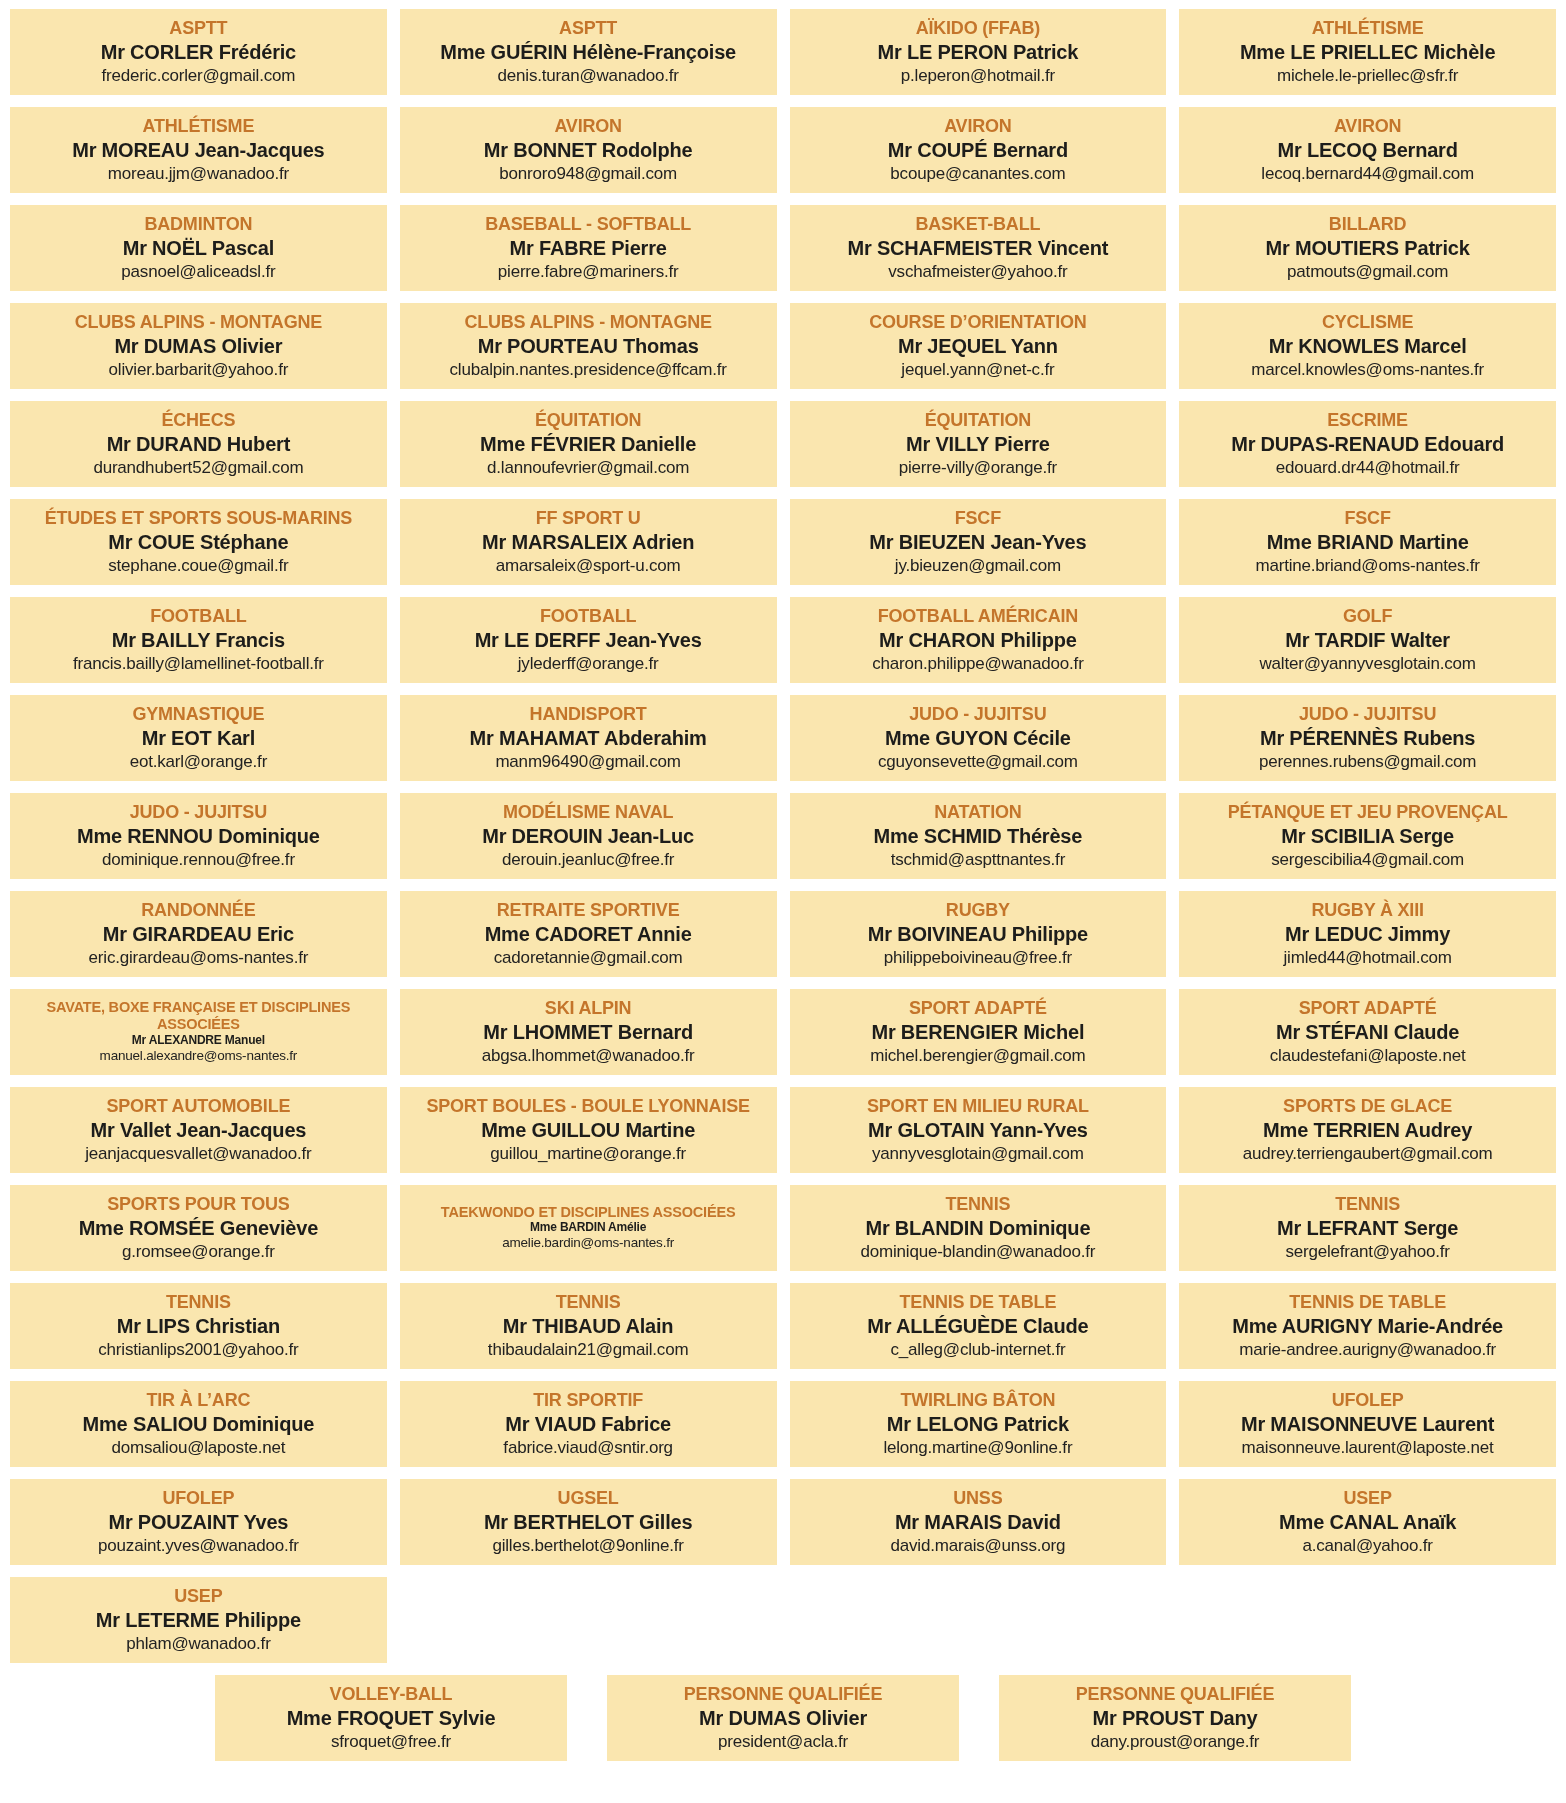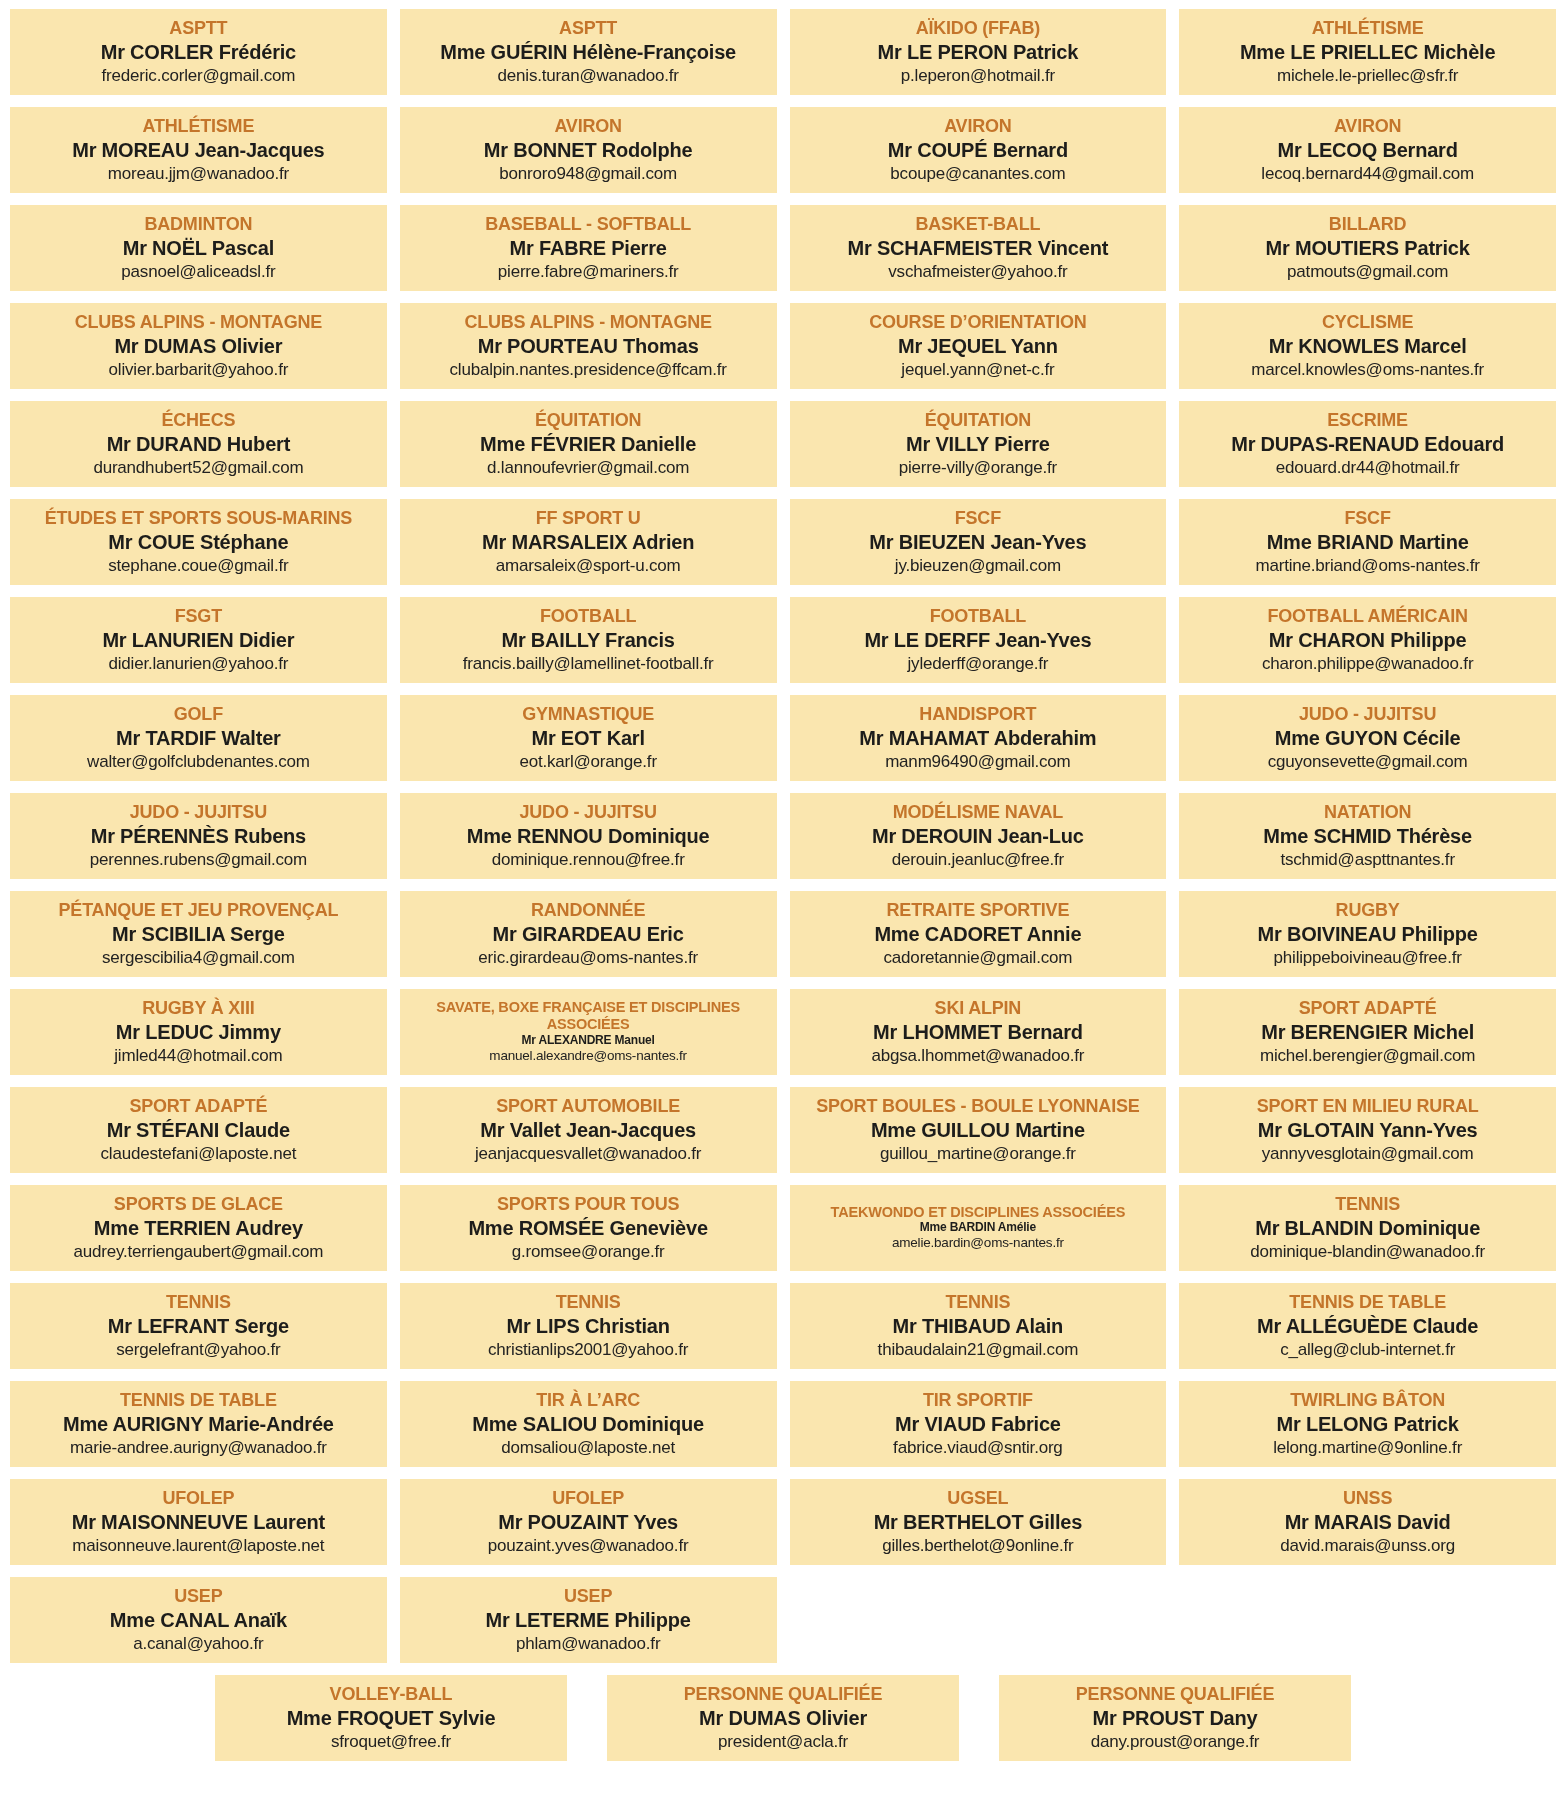--- a/index.html
+++ b/index.html
@@ -180,43 +180,38 @@
     <div class="card-title">FSCF</div>
     <div class="card-name">Mr BIEUZEN Jean-Yves</div>
     <div class="card-email">jy.bieuzen@gmail.com</div>
   </div>
       <div class="card">
     <div class="card-title">FSCF</div>
     <div class="card-name">Mme BRIAND Martine</div>
     <div class="card-email">martine.briand@oms-nantes.fr</div>
   </div>
       <div class="card">
-    <div class="card-title">FSGT</div>
-    <div class="card-name">Mr LANURIEN Didier</div>
-    <div class="card-email">didier.lanurien@yahoo.fr</div>
-  </div>
-      <div class="card">
     <div class="card-title">FOOTBALL</div>
     <div class="card-name">Mr BAILLY Francis</div>
     <div class="card-email">francis.bailly@lamellinet-football.fr</div>
   </div>
       <div class="card">
     <div class="card-title">FOOTBALL</div>
     <div class="card-name">Mr LE DERFF Jean-Yves</div>
     <div class="card-email">jylederff@orange.fr</div>
   </div>
       <div class="card">
     <div class="card-title">FOOTBALL AMÉRICAIN</div>
     <div class="card-name">Mr CHARON Philippe</div>
     <div class="card-email">charon.philippe@wanadoo.fr</div>
   </div>
       <div class="card">
     <div class="card-title">GOLF</div>
     <div class="card-name">Mr TARDIF Walter</div>
-    <div class="card-email">walter@golfclubdenantes.com</div>
+    <div class="card-email">walter@yannyvesglotain.com</div>
   </div>
       <div class="card">
     <div class="card-title">GYMNASTIQUE</div>
     <div class="card-name">Mr EOT Karl</div>
     <div class="card-email">eot.karl@orange.fr</div>
   </div>
       <div class="card">
     <div class="card-title">HANDISPORT</div>
     <div class="card-name">Mr MAHAMAT Abderahim</div>
     <div class="card-email">manm96490@gmail.com</div>

